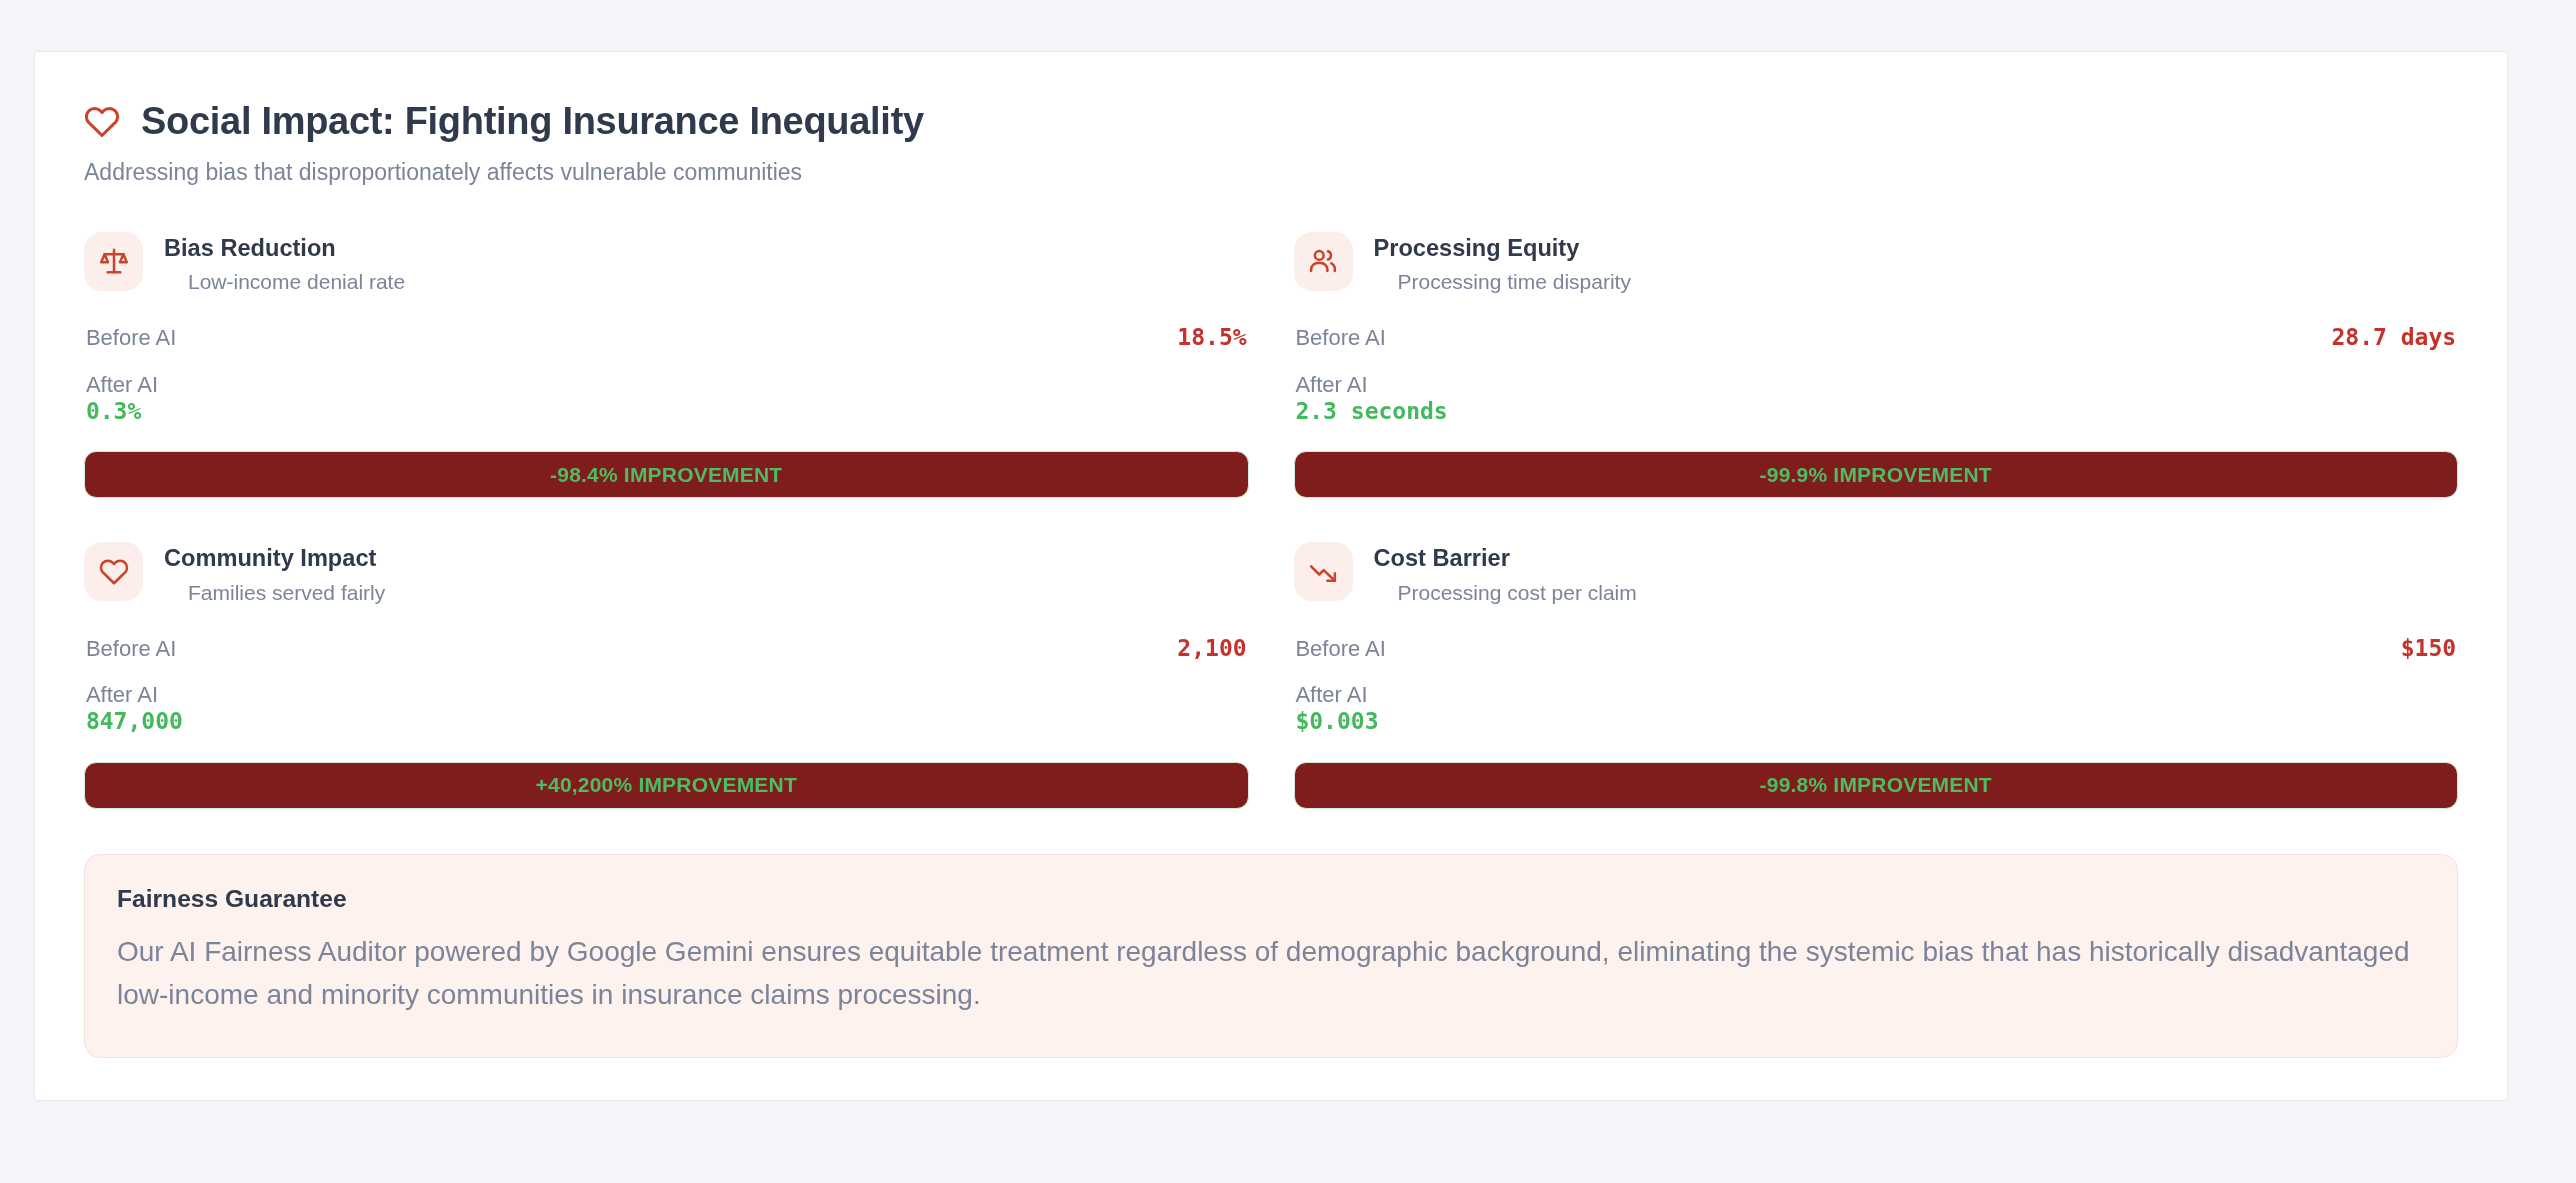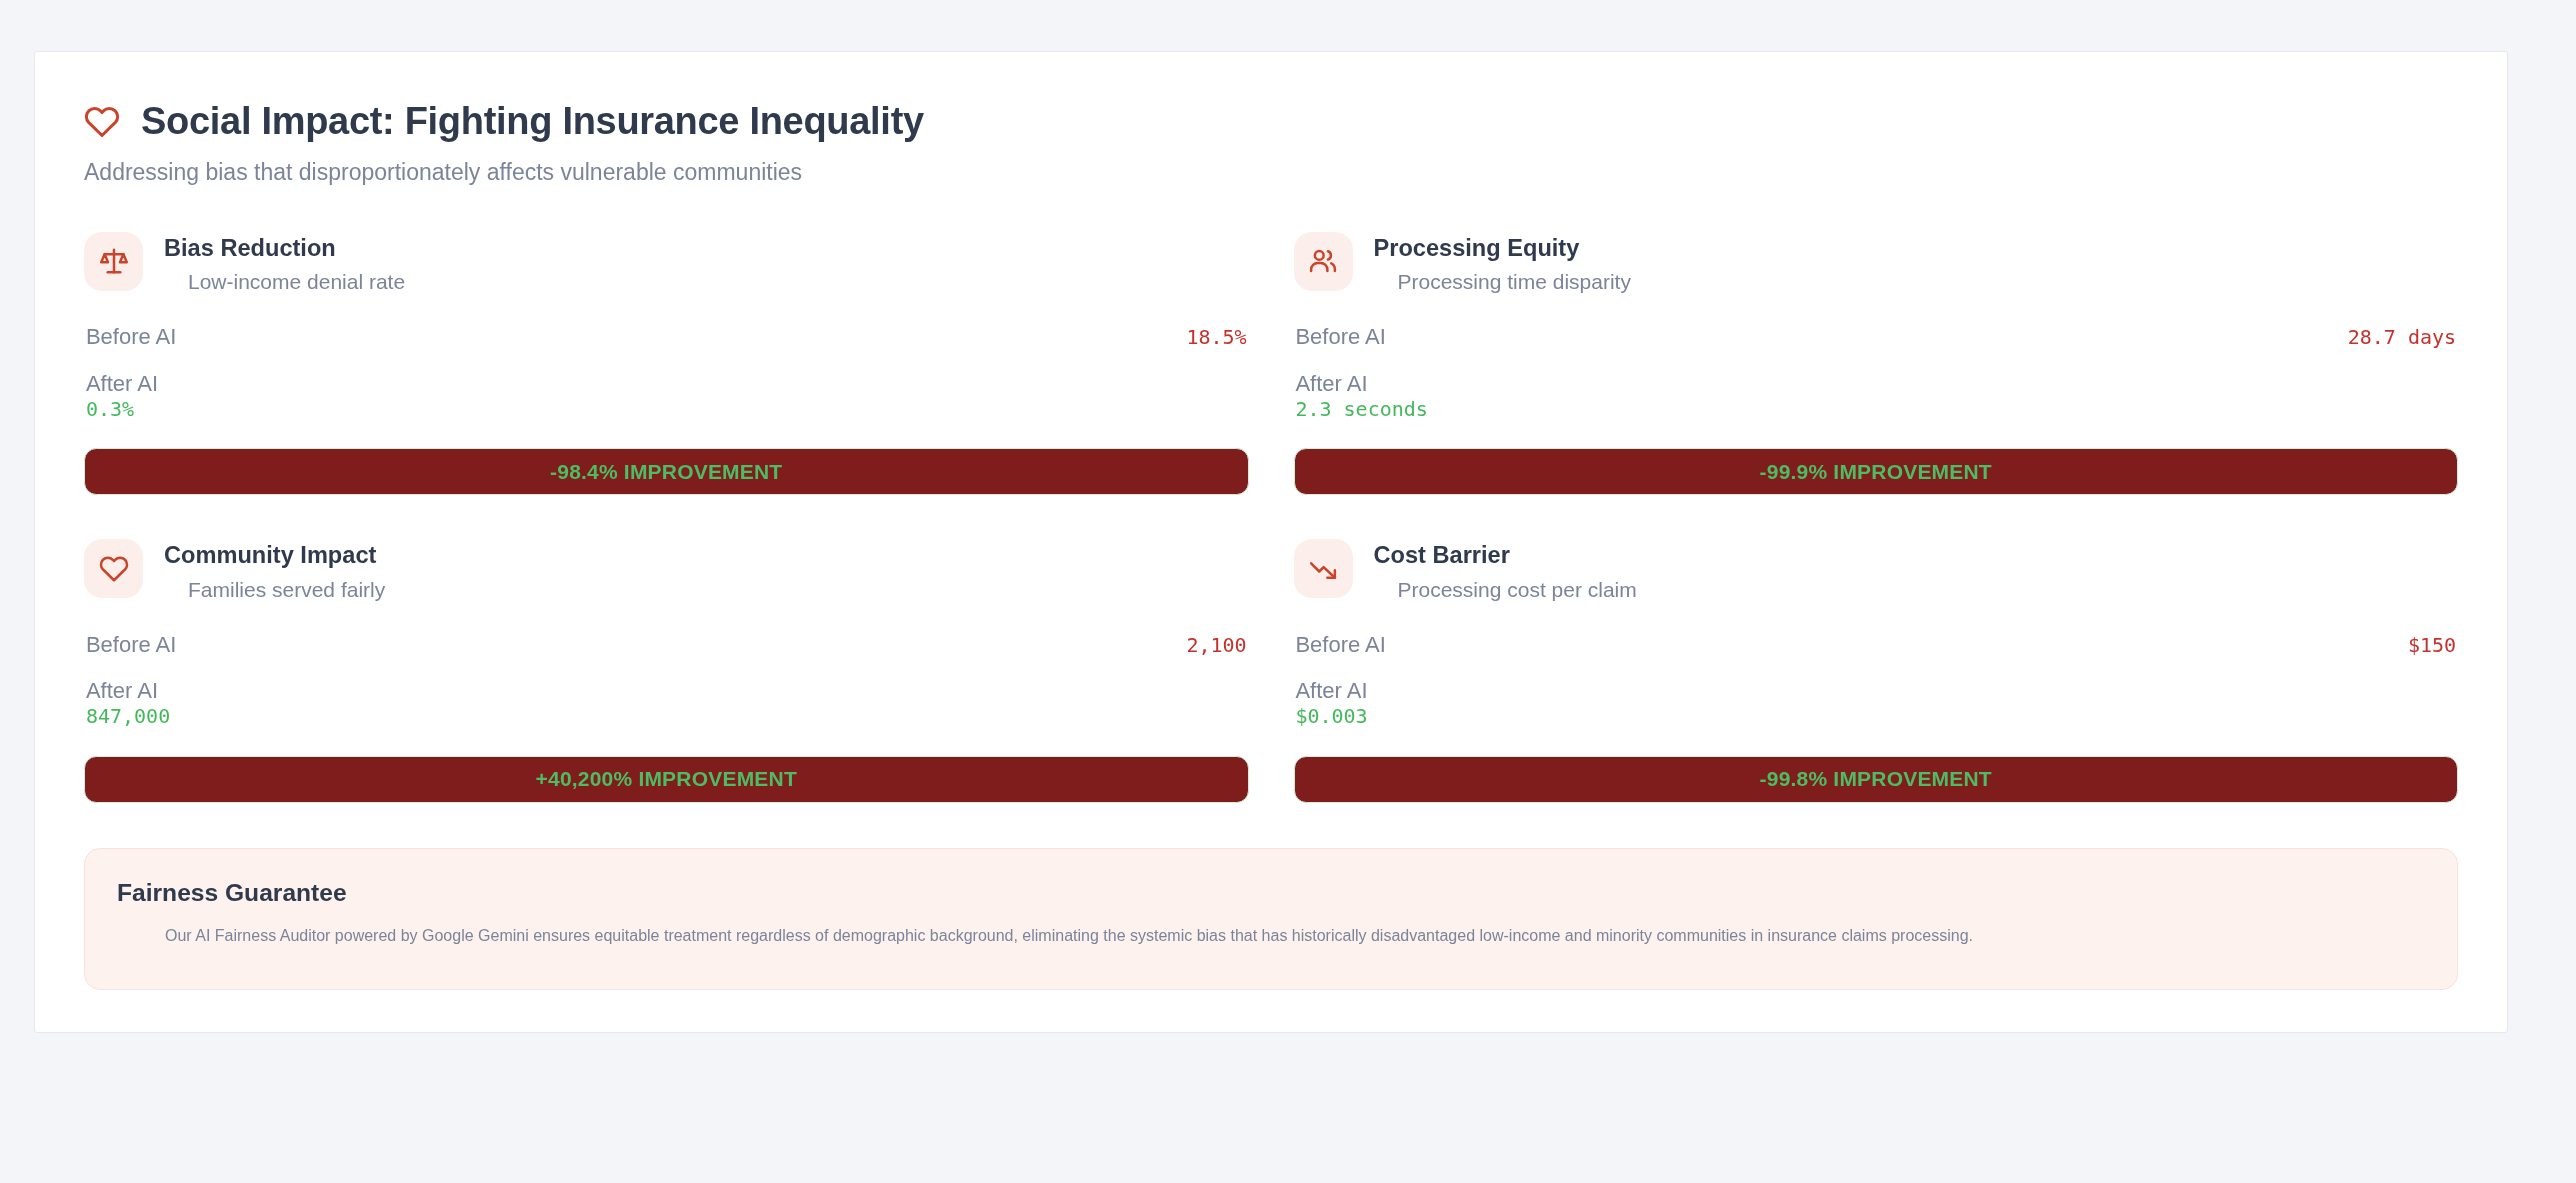--- a/index.html
+++ b/index.html
@@ -117,22 +117,22 @@
   }
   .metric-row + .metric-row { margin-top: 11.3px; flex-direction: column; }
 
   .row-label {
     font-size: 22px;
     color: #7b8499;
   }
 
   .row-value {
     font-family: "DejaVu Sans Mono", monospace;
-    font-size: 20px;
-    font-weight: 400;
+    font-size: 23px;
+    font-weight: 700;
     white-space: nowrap;
   }
   .row-value.before { color: #c5322c; }
   .row-value.after  { color: #44b95c; }
 
   .improvement-badge {
     margin-top: 23px;
     background: #7f1d1d;
     border: 1.9px solid #d4ecd9;
     border-radius: 12.3px;
@@ -156,25 +156,24 @@
   }
 
   .fairness-title {
     font-size: 24.6px;
     font-weight: 700;
     color: #303a4d;
     margin-bottom: 17px;
   }
 
   .fairness-body {
-    font-size: 16px;
+    font-size: 28px;
     line-height: 1.55;
     color: #7b8499;
     max-width: 2298px;
-    margin-left: 48px;
   }
 </style>
 </head>
 <body>
 
 <div class="page">
   <div class="panel">
 
     <div class="panel-header">
       <div class="title-row">

